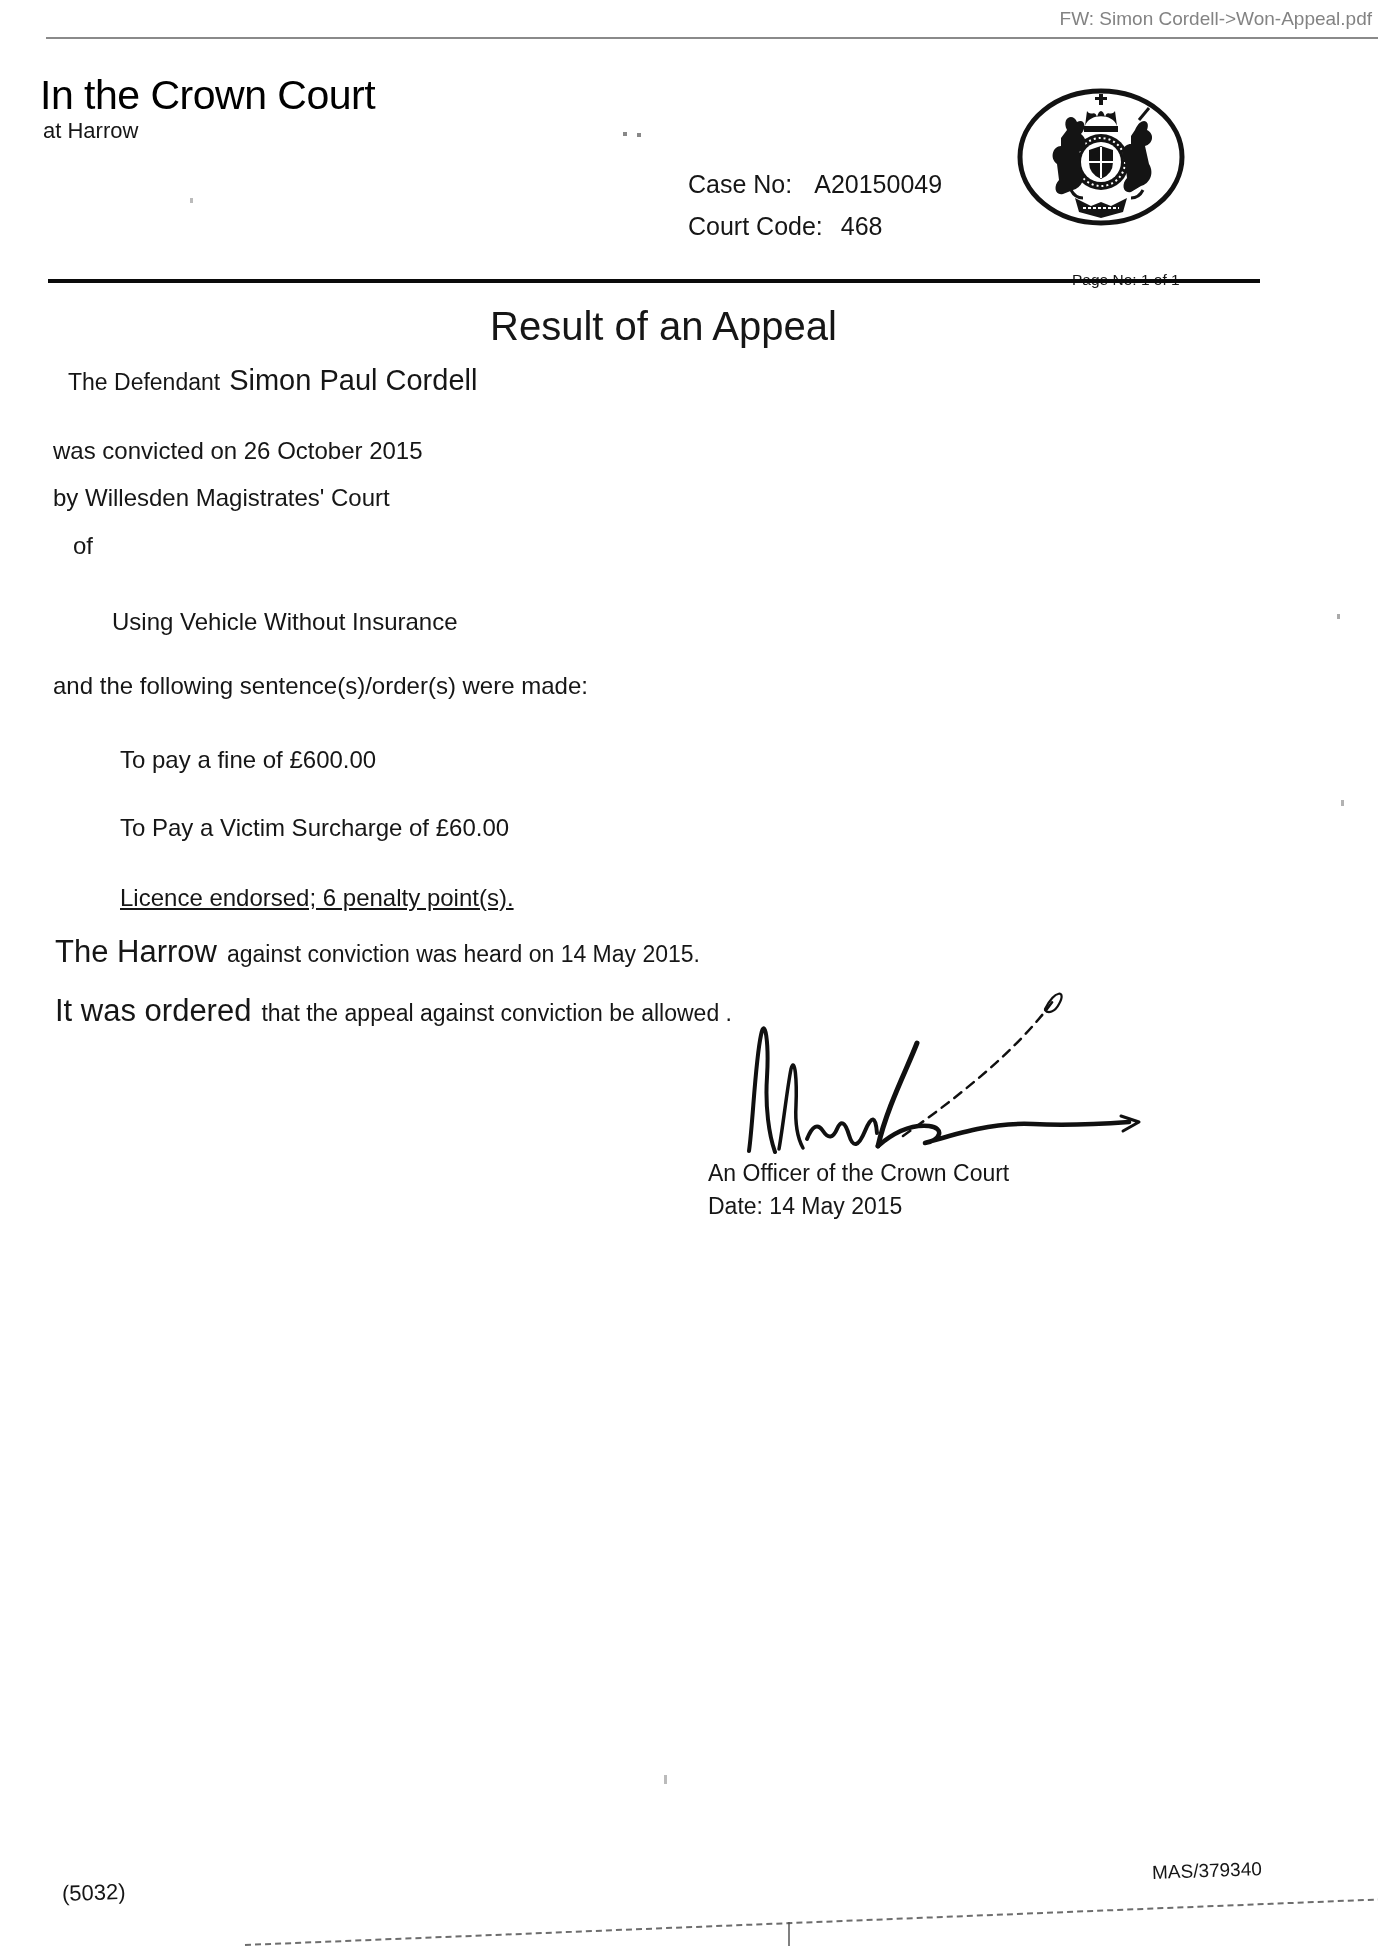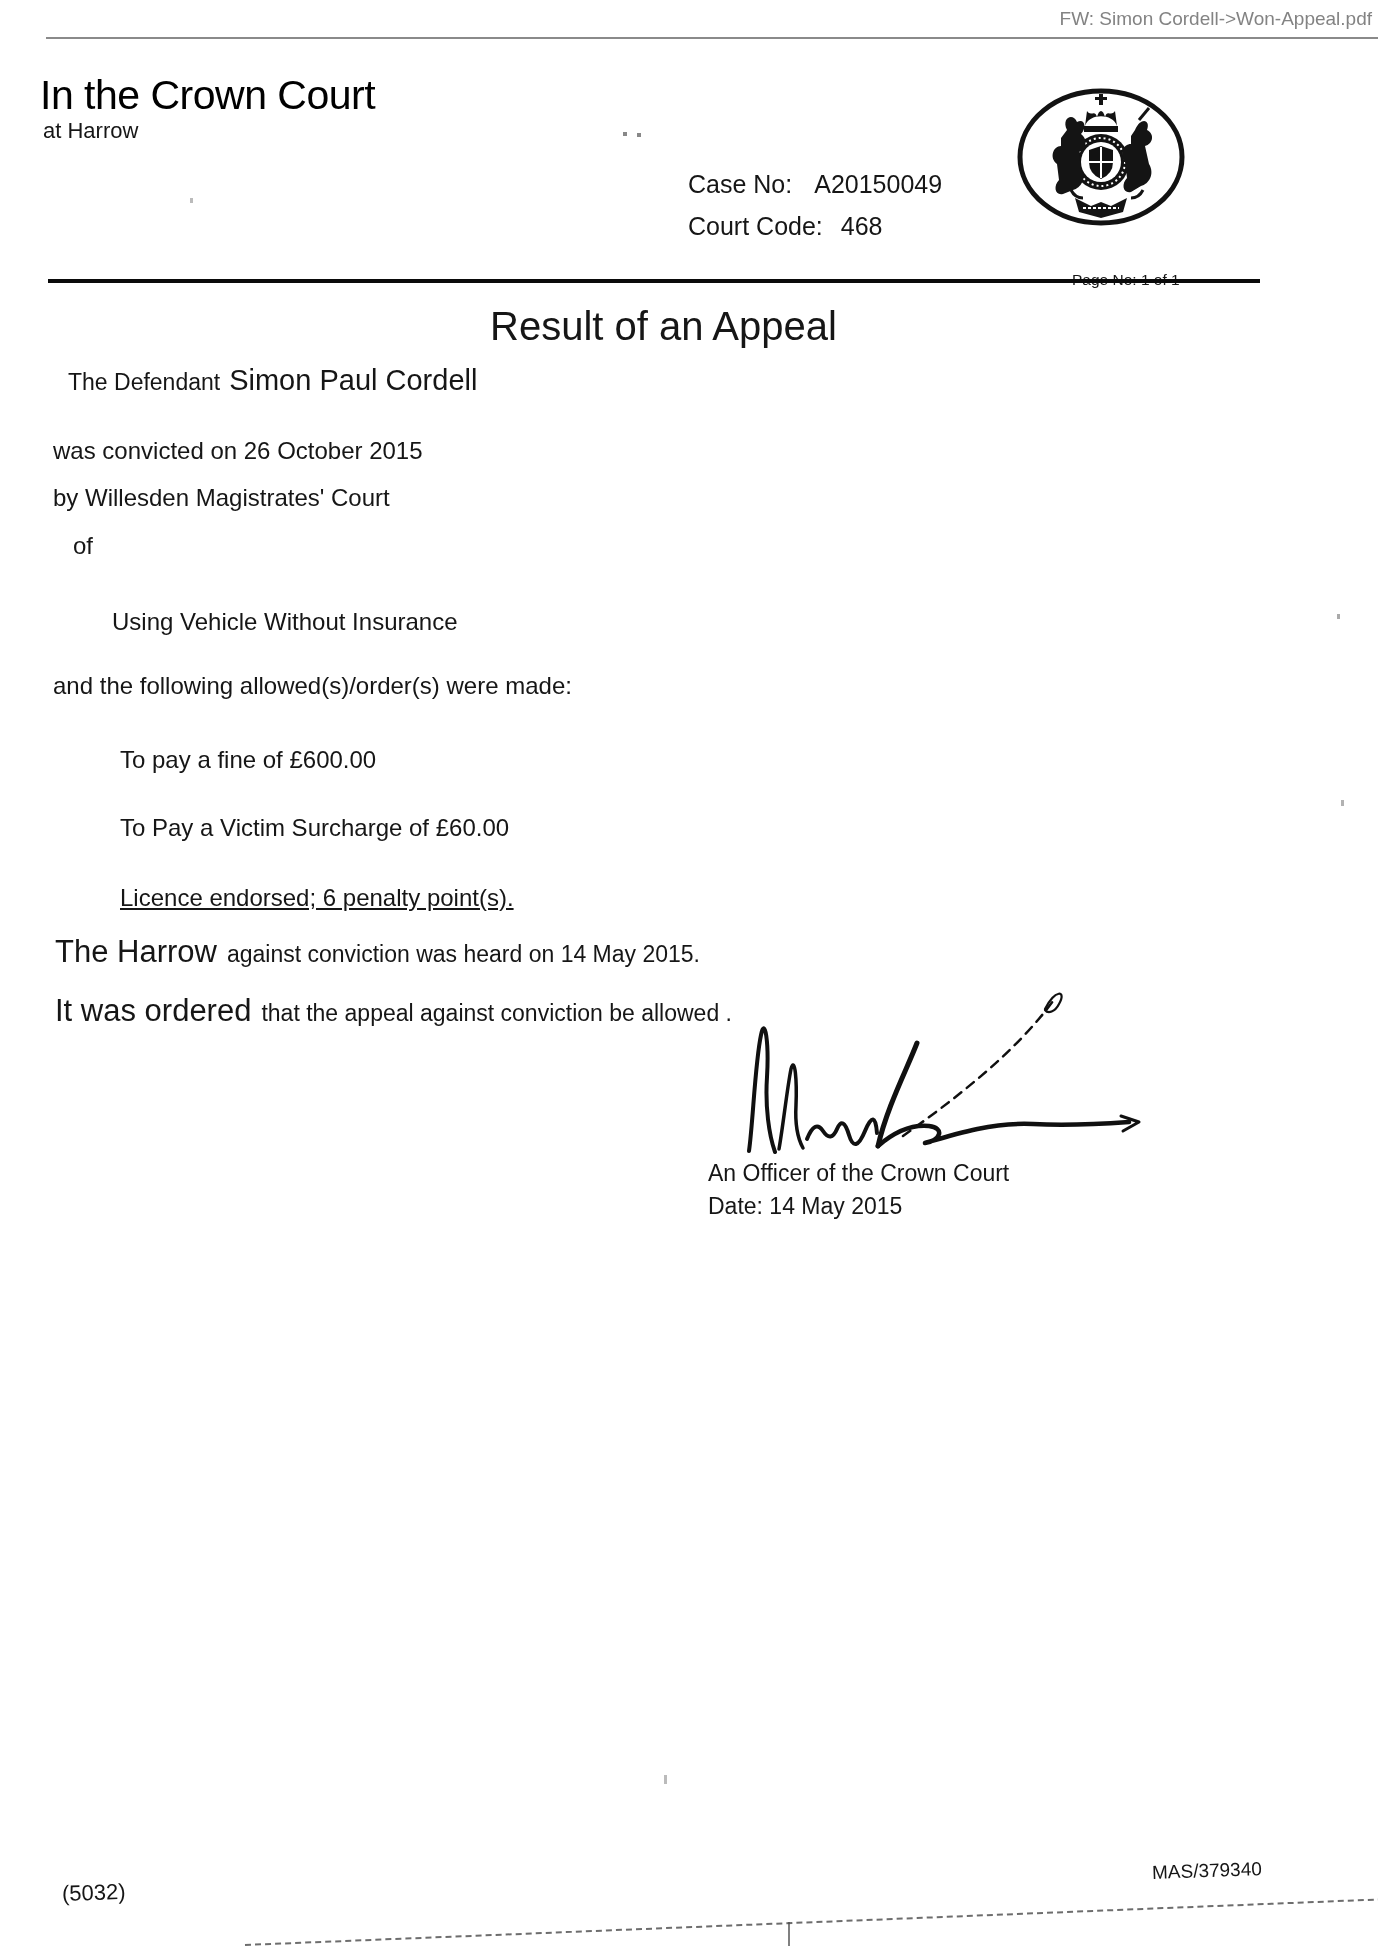--- a/index.html
+++ b/index.html
@@ -117,21 +117,21 @@
 
 <div class="abs doc-title">Result of an Appeal</div>
 
 <div class="abs defendant">
   <span class="prefix">The Defendant</span><span class="name">Simon Paul Cordell</span>
 </div>
 <div class="abs body-line convicted">was convicted on 26 October 2015</div>
 <div class="abs body-line by-court">by Willesden Magistrates' Court</div>
 <div class="abs body-line of-line">of</div>
 <div class="abs body-line offence">Using Vehicle Without Insurance</div>
-<div class="abs body-line intro">and the following allowed(s)/order(s) were made:</div>
+<div class="abs body-line intro">and the following sentence(s)/order(s) were made:</div>
 <div class="abs body-line sentence-1">To pay a fine of £600.00</div>
 <div class="abs body-line sentence-2">To Pay a Victim Surcharge of £60.00</div>
 <div class="abs body-line sentence-3">Licence endorsed; 6 penalty point(s).</div>
 
 <div class="abs lead-line appeal">
   <span class="lead">The Harrow</span><span class="lead-rest">against conviction was heard on 14 May 2015.</span>
 </div>
 <div class="abs lead-line order">
   <span class="lead">It was ordered</span><span class="lead-rest">that the appeal against conviction be allowed .</span>
 </div>

